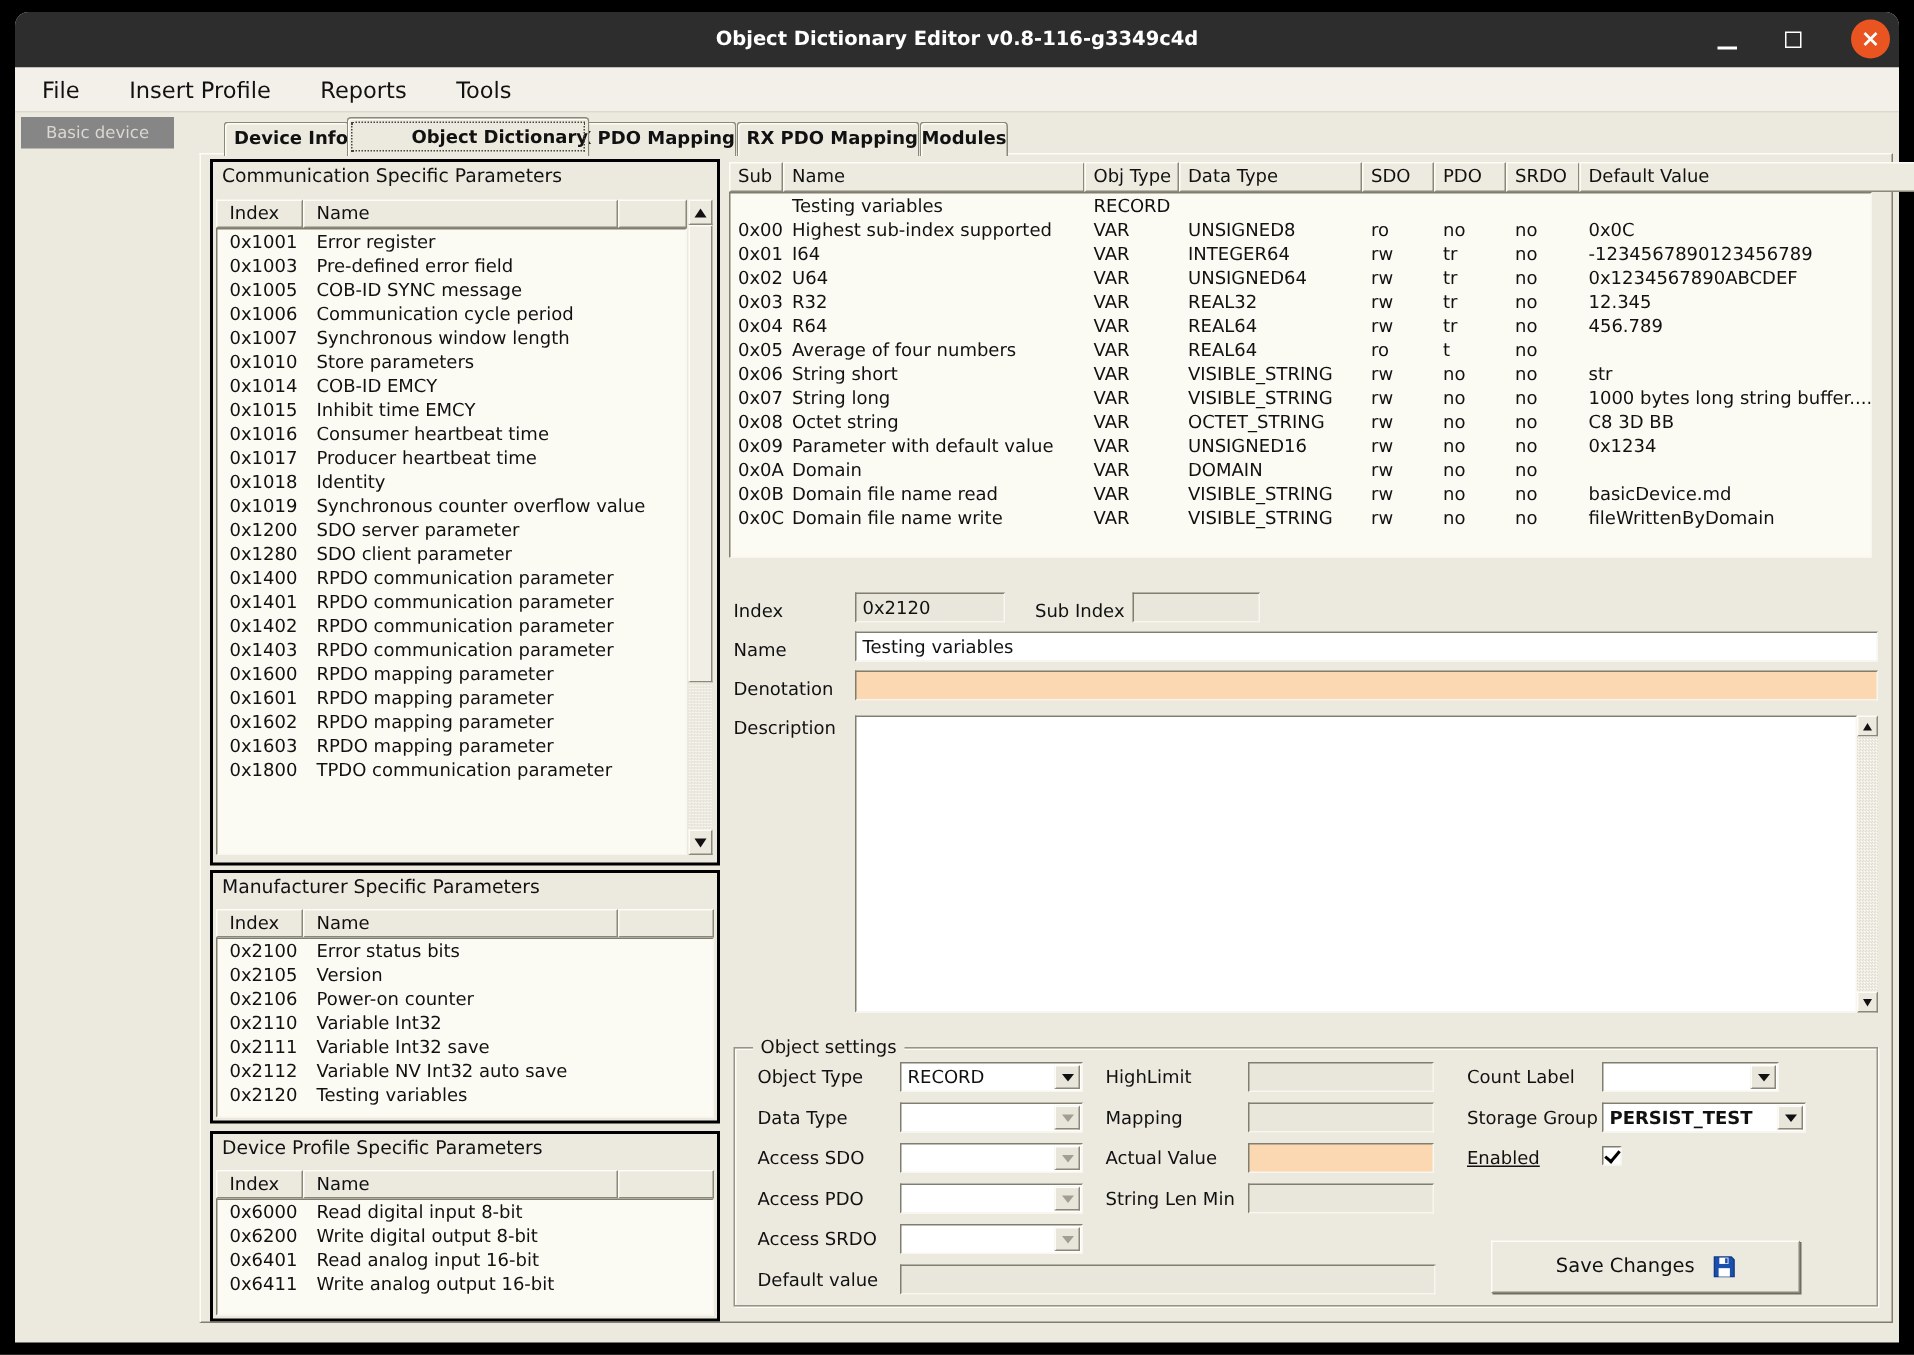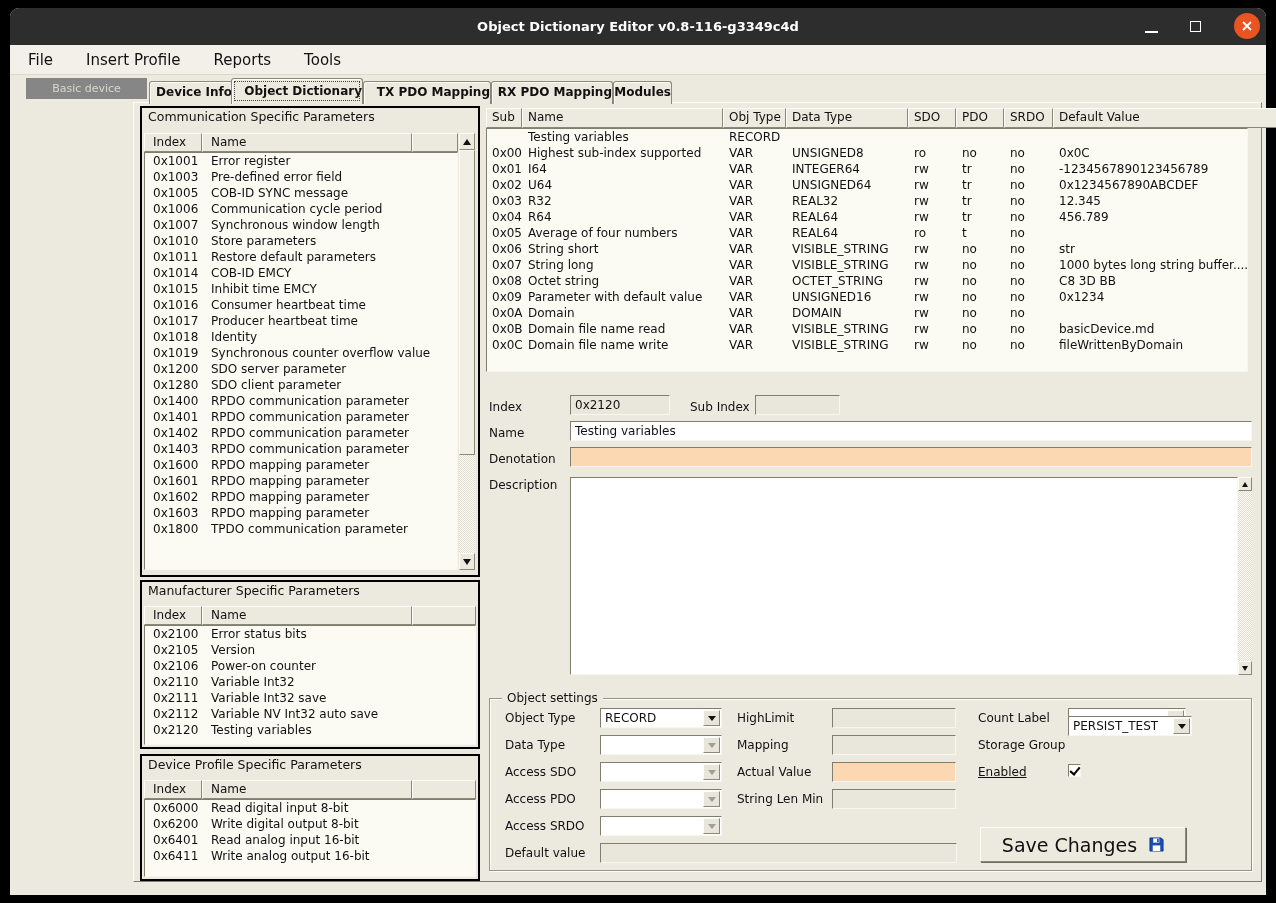--- a/index.html
+++ b/index.html
@@ -7,21 +7,21 @@
   .win{position:absolute;left:10px;top:8px;width:1256px;height:887px;background:#ECE9DF;border-radius:9px 9px 0 0;}
   
   .titlebar{position:absolute;left:0;top:0;width:100%;height:37px;background:#2D2D2D;border-radius:9px 9px 0 0;}
   .titletext{position:absolute;left:0;top:0;width:100%;text-align:center;line-height:37px;color:#fff;font-weight:bold;font-size:13px;}
   .win-min{position:absolute;left:1135px;top:23px;width:13px;height:2px;background:#fff;}
   .win-max{position:absolute;left:1180px;top:13px;width:11px;height:11px;border:1.5px solid #fff;box-sizing:border-box;}
   .win-close{position:absolute;left:1224px;top:5px;width:26px;height:26px;border-radius:50%;background:#E95420;display:flex;align-items:center;justify-content:center;}
   
   .menubar{position:absolute;left:0;top:37px;width:100%;height:30px;background:#F2F0E9;border-bottom:1px solid #DBD8CC;display:flex;align-items:center;padding-left:18px;gap:33px;box-sizing:border-box;font-size:15px;}
   
-  .device-tab{position:absolute;left:16px;top:70px;width:121px;height:21px;background:#868686;color:#D9D7D1;font-size:11px;text-align:center;line-height:21px;}
+  .device-tab{position:absolute;left:4px;top:70px;width:102px;height:21px;background:#868686;color:#D9D7D1;font-size:11px;text-align:center;line-height:21px;}
   
   .panel{position:absolute;left:123px;top:94px;width:1129px;height:780px;background:#ECE9DF;border:1px solid;border-color:#FDFCF7 #807E6E #807E6E #FDFCF7;box-sizing:border-box;}
   .tab{position:absolute;background:#ECE9DF;border:1px solid #8a8878;border-bottom:none;border-radius:3px 3px 0 0;font-size:12px;text-align:right;line-height:20px;z-index:3;box-shadow:inset 1px 1px 0 #fdfcf7;white-space:nowrap;font-weight:bold;}
   .tab.active{z-index:4;outline:1px dotted #444;outline-offset:-4px;line-height:24px;}
   
   .frame{position:absolute;border:2px solid #000;background:#ECE9DF;box-sizing:border-box;}
   .frame-title{position:absolute;left:6px;top:1px;font-size:12.5px;white-space:nowrap;}
   .lheader{position:absolute;display:grid;height:19px;}
   .hcell{background:#ECE9DF;border:1px solid;border-color:#FDFCF7 #8a8878 #8a8878 #FDFCF7;box-sizing:border-box;padding-left:8px;font-size:12px;line-height:16px;white-space:nowrap;overflow:hidden;}
   .listbox{position:absolute;background:#FCFBF3;border:1px solid;border-color:#807e6e #f8f6ef #f8f6ef #807e6e;box-sizing:border-box;overflow:hidden;}
@@ -47,21 +47,21 @@
   .entry.beige{background:#E9E6DB;}
   .entry.peach{background:#FBD8B2;}
   .textarea{position:absolute;box-sizing:border-box;border:1px solid;border-color:#807e6e #f8f6ef #f8f6ef #807e6e;background:#fff;}
   
   .group{position:absolute;border:1px solid #96948A;box-shadow:inset 1px 1px 0 #FDFCF7,1px 1px 0 #FDFCF7;box-sizing:border-box;}
   .legend{position:absolute;top:-8px;left:12px;background:#ECE9DF;padding:0 5px;font-size:12px;line-height:15px;}
   .combo-btn{position:absolute;right:1px;top:1px;width:17px;height:16px;background:#E8E5DA;border:1px solid;border-color:#FDFCF7 #8a8878 #8a8878 #FDFCF7;box-sizing:border-box;display:flex;align-items:center;justify-content:center;}
   .combo-btn .tri-down{border-left-width:4px;border-right-width:4px;border-top-width:5px;}
   .checkbox{position:absolute;width:13px;height:13px;background:#fff;border:1px solid;border-color:#807e6e #f8f6ef #f8f6ef #807e6e;box-sizing:border-box;}
   .checkbox .mark{position:absolute;left:3px;top:0px;width:4px;height:8px;border:solid #000;border-width:0 2px 2px 0;transform:rotate(40deg);}
-  .button{position:absolute;background:#ECE9DF;border:1px solid;border-color:#FDFCF7 #8a8878 #8a8878 #FDFCF7;box-shadow:1px 1px 0 #6f6d5f;box-sizing:border-box;display:flex;align-items:center;justify-content:center;gap:12px;font-size:19px;}
+  .button{position:absolute;background:#ECE9DF;border:1px solid;border-color:#FDFCF7 #8a8878 #8a8878 #FDFCF7;box-shadow:1px 1px 0 #6f6d5f;box-sizing:border-box;display:flex;align-items:center;justify-content:center;gap:12px;font-size:13px;margin-left:14px;}
 </style>
 </head>
 <body>
 
 <div id="stage">
   <div class="win">
 
     <div class="titlebar">
       <div class="titletext">Object Dictionary Editor v0.8-116-g3349c4d</div>
       <div class="win-min"></div>
@@ -77,21 +77,21 @@
       <span>File</span>
       <span>Insert Profile</span>
       <span>Reports</span>
       <span>Tools</span>
     </div>
 
     <div class="device-tab">Basic device</div>
 
     <div class="panel"></div>
     <div class="tab" style="left:139px;top:73px;width:82px;height:22px;">Device Info</div>
-    <div class="tab active" style="left:221px;top:70px;width:130px;height:25px;">Object Dictionary</div>
+    <div class="tab active" style="left:221px;top:70px;width:130px;height:25px;padding-left:30px;">Object Dictionary</div>
     <div class="tab" style="left:353px;top:73px;width:126px;height:22px;">TX PDO Mapping</div>
     <div class="tab" style="left:481px;top:73px;width:120px;height:22px;">RX PDO Mapping</div>
     <div class="tab" style="left:603px;top:73px;width:57px;height:22px;">Modules</div>
 
     <div class="frame" style="left:130px;top:98px;width:340px;height:471px;">
       <div class="frame-title">Communication Specific Parameters</div>
       <div class="lheader" style="left:2px;top:25px;width:314px;grid-template-columns:58px 1fr 46px;">
         <div class="hcell">Index</div>
         <div class="hcell">Name</div>
         <div class="hcell"></div>
@@ -122,24 +122,20 @@
           <div class="lrow">
             <span>0x1007</span>
             <span>Synchronous window length</span>
           </div>
 
           <div class="lrow">
             <span>0x1010</span>
             <span>Store parameters</span>
           </div>
 
-          <div class="lrow">
-            <span>0x1011</span>
-            <span>Restore default parameters</span>
-          </div>
 
 
           <div class="lrow">
             <span>0x1014</span>
             <span>COB-ID EMCY</span>
           </div>
 
           <div class="lrow">
             <span>0x1015</span>
             <span>Inhibit time EMCY</span>
@@ -551,21 +547,21 @@
     <div class="entry beige" style="left:822px;top:781px;width:124px;"></div>
 
     <div class="flabel" style="left:968px;top:702px;">Count Label</div>
     <div class="entry" style="left:1058px;top:700px;width:118px;">
       <span></span>
       <div class="combo-btn">
           <div class="tri-down"></div>
         </div>
     </div>
     <div class="flabel" style="left:968px;top:729px;">Storage Group</div>
-    <div class="entry" style="left:1058px;top:708px;width:124px;">
+    <div class="entry" style="left:1058px;top:727px;width:136px;font-weight:bold;">
       <span>PERSIST_TEST</span>
       <div class="combo-btn">
           <div class="tri-down"></div>
         </div>
     </div>
     <div class="flabel" style="left:968px;top:756px;text-decoration:underline;">Enabled</div>
     <div class="checkbox" style="left:1058px;top:756px;">
       <div class="mark"></div>
     </div>
 

